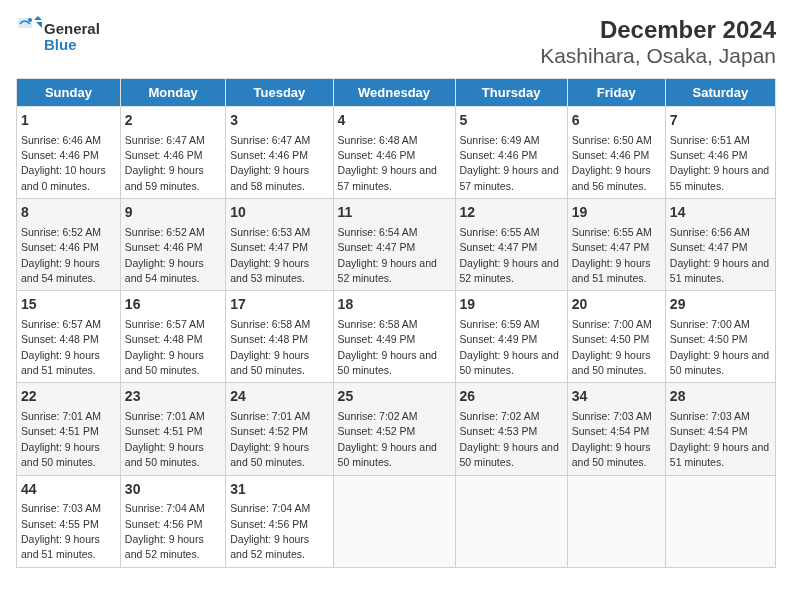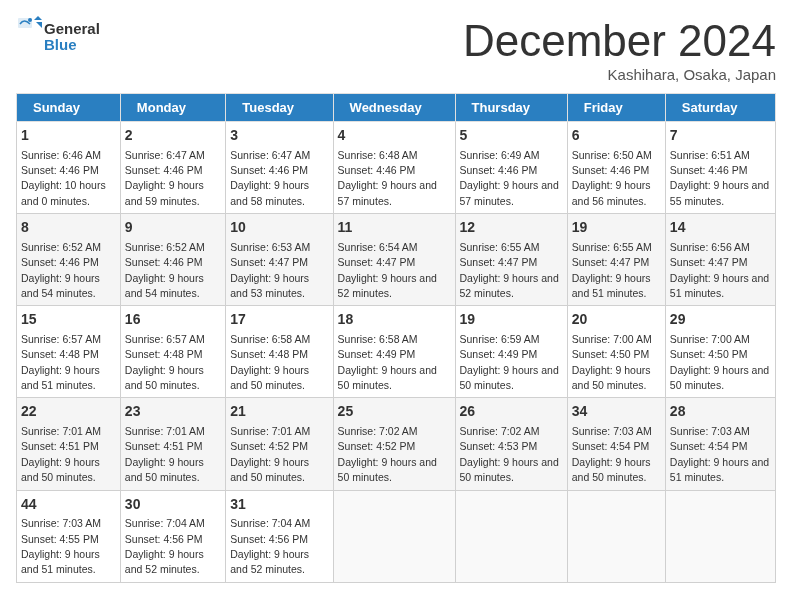--- a/index.html
+++ b/index.html
@@ -17,38 +17,38 @@
       margin-bottom: 10px;
     }
     .logo {
       display: flex;
       align-items: center;
     }
     .title-block {
       text-align: right;
     }
     .month-title {
-      font-size: 44px;
-      font-weight: normal;
+      font-size: 24px;
+      font-weight: bold;
       color: #333;
     }
     .location {
-      font-size: 15px;
+      font-size: 21px;
       color: #555;
     }
     table {
       width: 100%;
       border-collapse: collapse;
       font-size: 11px;
     }
     thead tr th {
       background-color: #2a7fc1;
       color: #fff;
       padding: 6px 16px;
-      text-align: left;
+      text-align: center;
       font-size: 13px;
       font-weight: bold;
       border: 1px solid #e0e0e0;
     }
     tbody tr td {
       border: 1px solid #d0d0d0;
       vertical-align: top;
       padding: 4px;
       height: 78px;
       background: #fff;
@@ -198,21 +198,21 @@
       </tr>
       <tr>
         <td><span class="day-num">22</span>
 <span class="day-info">Sunrise: 7:01 AM</span><br>
 <span class="day-info">Sunset: 4:51 PM</span><br>
 <span class="day-info">Daylight: 9 hours and 50 minutes.</span></td>
         <td><span class="day-num">23</span>
 <span class="day-info">Sunrise: 7:01 AM</span><br>
 <span class="day-info">Sunset: 4:51 PM</span><br>
 <span class="day-info">Daylight: 9 hours and 50 minutes.</span></td>
-        <td><span class="day-num">21</span>
+        <td><span class="day-num">24</span>
 <span class="day-info">Sunrise: 7:01 AM</span><br>
 <span class="day-info">Sunset: 4:52 PM</span><br>
 <span class="day-info">Daylight: 9 hours and 50 minutes.</span></td>
         <td><span class="day-num">25</span>
 <span class="day-info">Sunrise: 7:02 AM</span><br>
 <span class="day-info">Sunset: 4:52 PM</span><br>
 <span class="day-info">Daylight: 9 hours and 50 minutes.</span></td>
         <td><span class="day-num">26</span>
 <span class="day-info">Sunrise: 7:02 AM</span><br>
 <span class="day-info">Sunset: 4:53 PM</span><br>

